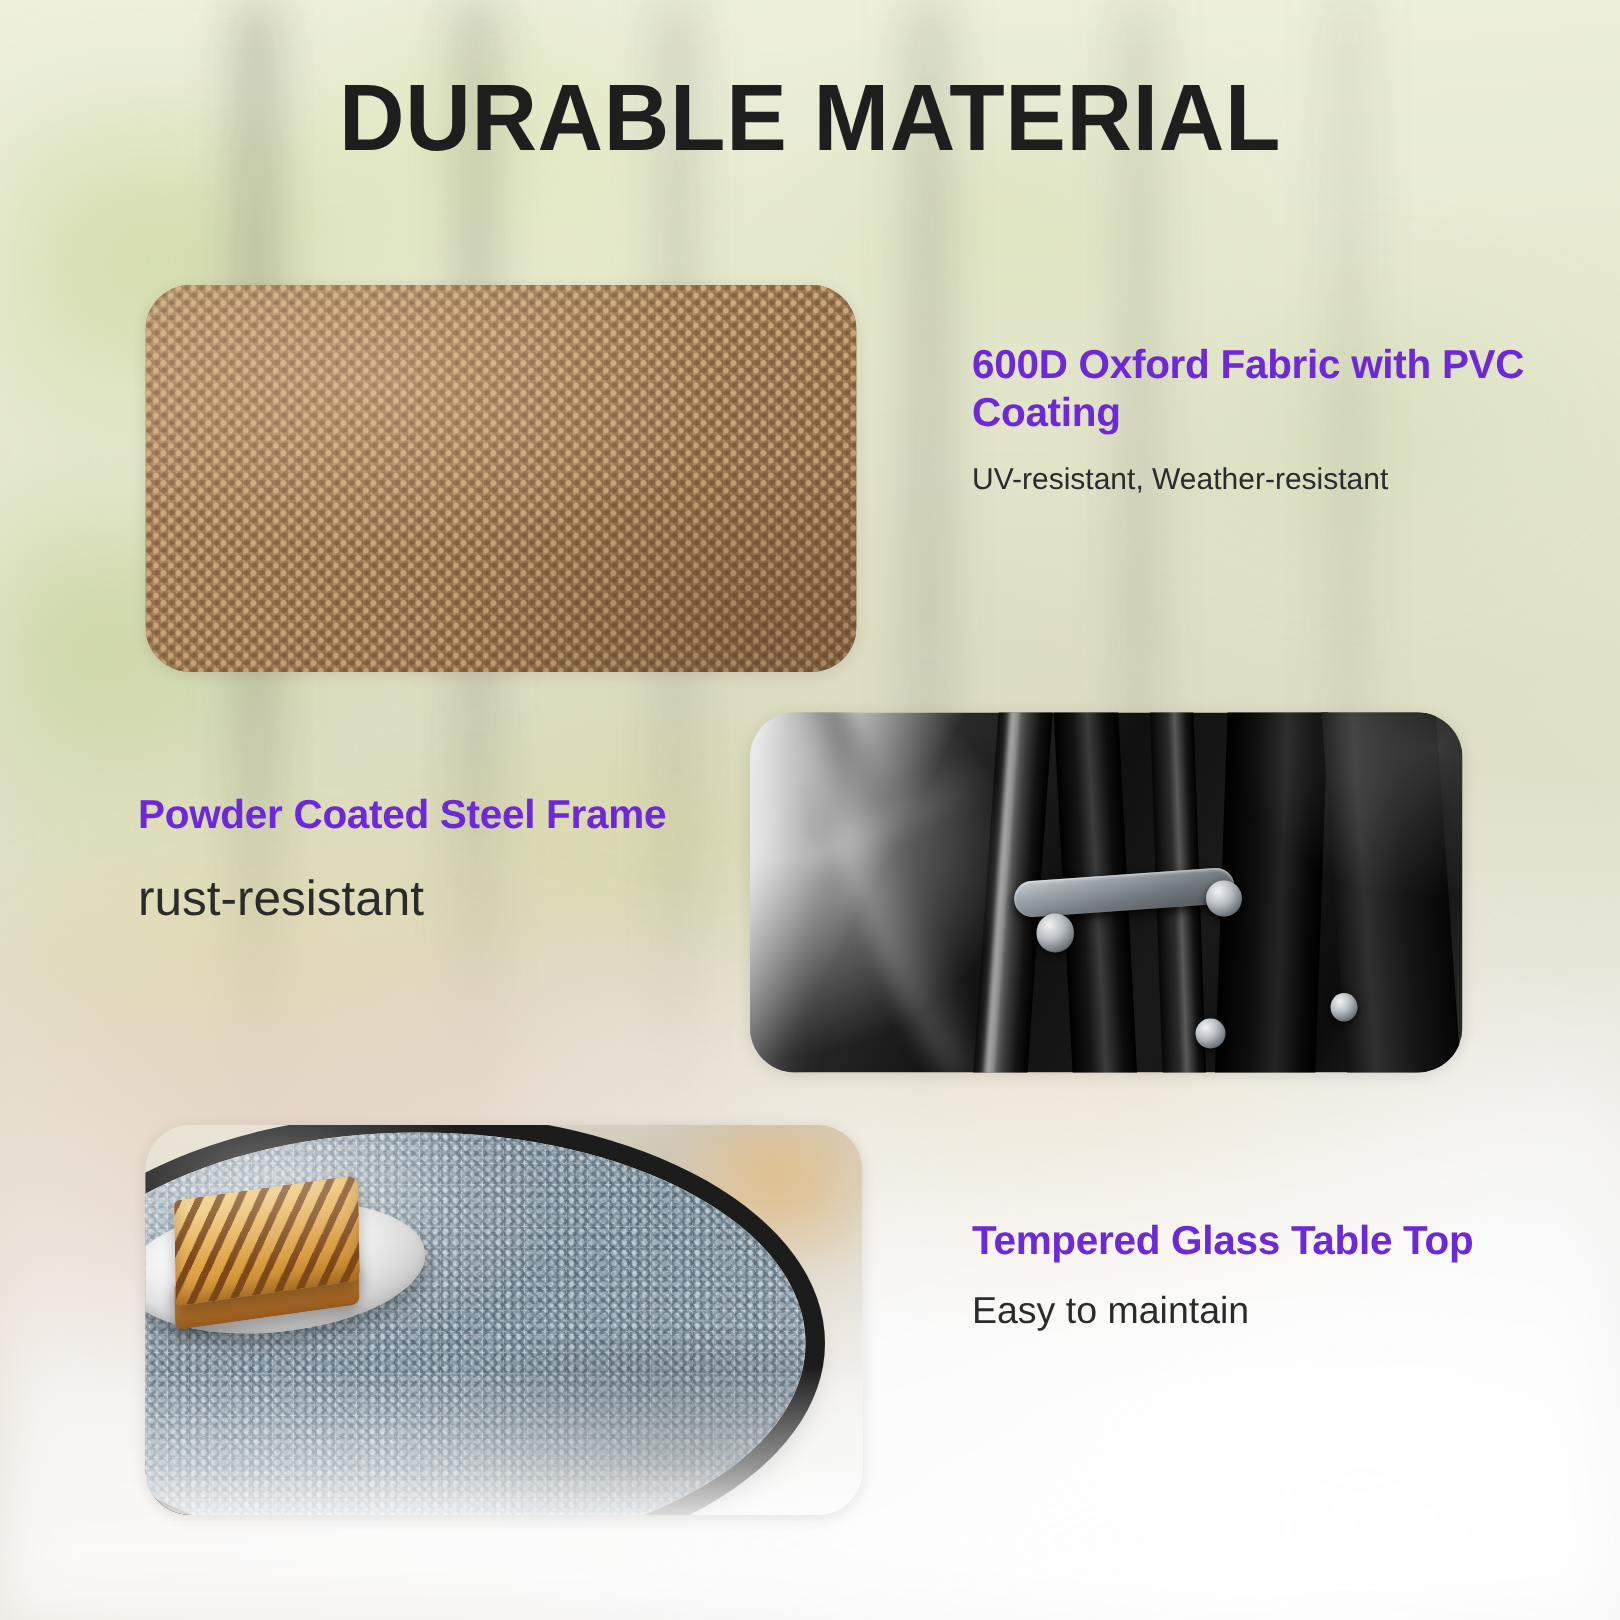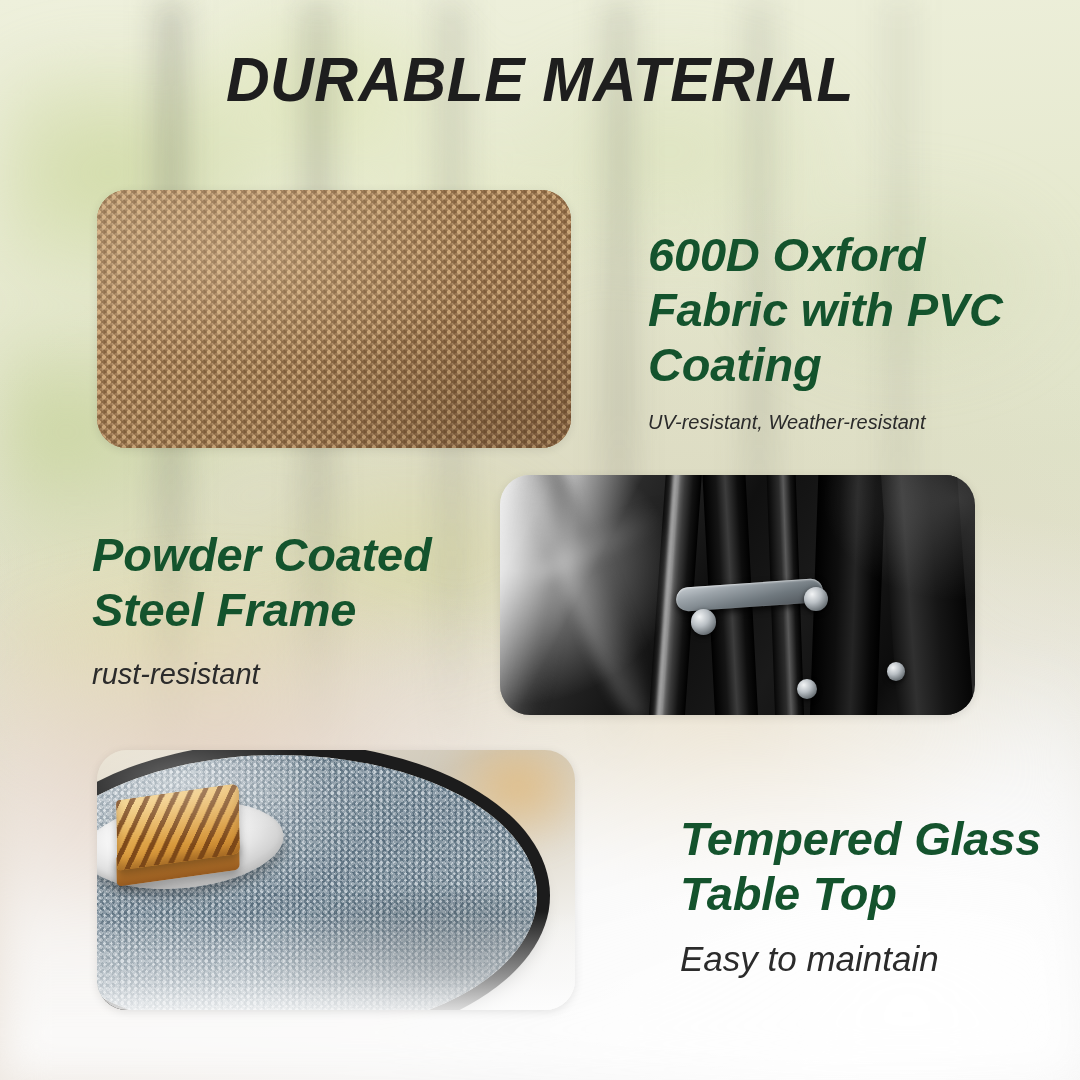--- a/index.html
+++ b/index.html
@@ -8,21 +8,20 @@
     width:1080px; height:1080px;
     overflow:hidden;
     font-family:"Liberation Sans", sans-serif;
   }
 
   #stage{
     position:relative;
     width:1080px; height:1080px;
     overflow:hidden;
     background:#eef0e2;
-    font-style:italic;
   }
 
   
   .bg-layer{ position:absolute; inset:0; }
 
   .bg-base{
     background:
       radial-gradient(140% 90% at 78% 96%, #fdfdfd 0%, #f4f4f4 22%, rgba(244,244,244,0) 55%),
       radial-gradient(90% 60% at 12% 86%, #e8ddd2 0%, rgba(232,221,210,0) 62%),
       radial-gradient(100% 70% at 50% 58%, #dcd8c0 0%, rgba(220,216,192,0) 60%),
@@ -213,38 +212,38 @@
     background:
       radial-gradient(42% 36% at 18% 12%, rgba(255,255,255,.35) 0%, rgba(255,255,255,0) 68%),
       linear-gradient(180deg, rgba(255,255,255,0) 62%, rgba(250,250,250,.55) 88%, rgba(253,253,253,.85) 100%);
     pointer-events:none;
   }
 
   
   .feature{ position:absolute; }
   .f-title{
     font-weight:700;
-    color:#14532d;
-    font-size:47px;
+    color:#6d28d9;
+    font-size:27px;
     line-height:1.17;
     letter-spacing:-.2px;
   }
   .f-sub{
     font-weight:400;
     color:#2b2b2b;
     font-size:20px;
     line-height:1.30;
     margin-top:16px;
   }
 
   #feature-fabric{ left:648px; top:228px; width:372px; text-align:left; }
   #feature-steel { left:92px;  top:528px; width:362px; }
-  #feature-glass { left:680px; top:812px; width:372px; text-align:left; }
-  #feature-steel .f-sub{ font-size:29px; margin-top:18px; }
-  #feature-glass .f-sub{ font-size:35px; margin-top:14px; }
+  #feature-glass { left:648px; top:812px; width:372px; text-align:left; }
+  #feature-steel .f-sub{ font-size:33px; margin-top:18px; }
+  #feature-glass .f-sub{ font-size:25px; margin-top:14px; }
 </style>
 </head>
 <body>
 
 <div id="stage">
 
   <div class="bg-layer bg-base"></div>
   <div class="bg-layer bg-foliage"></div>
   <div class="bg-layer bg-fence"></div>
   <div class="bg-layer bg-floor"></div>

